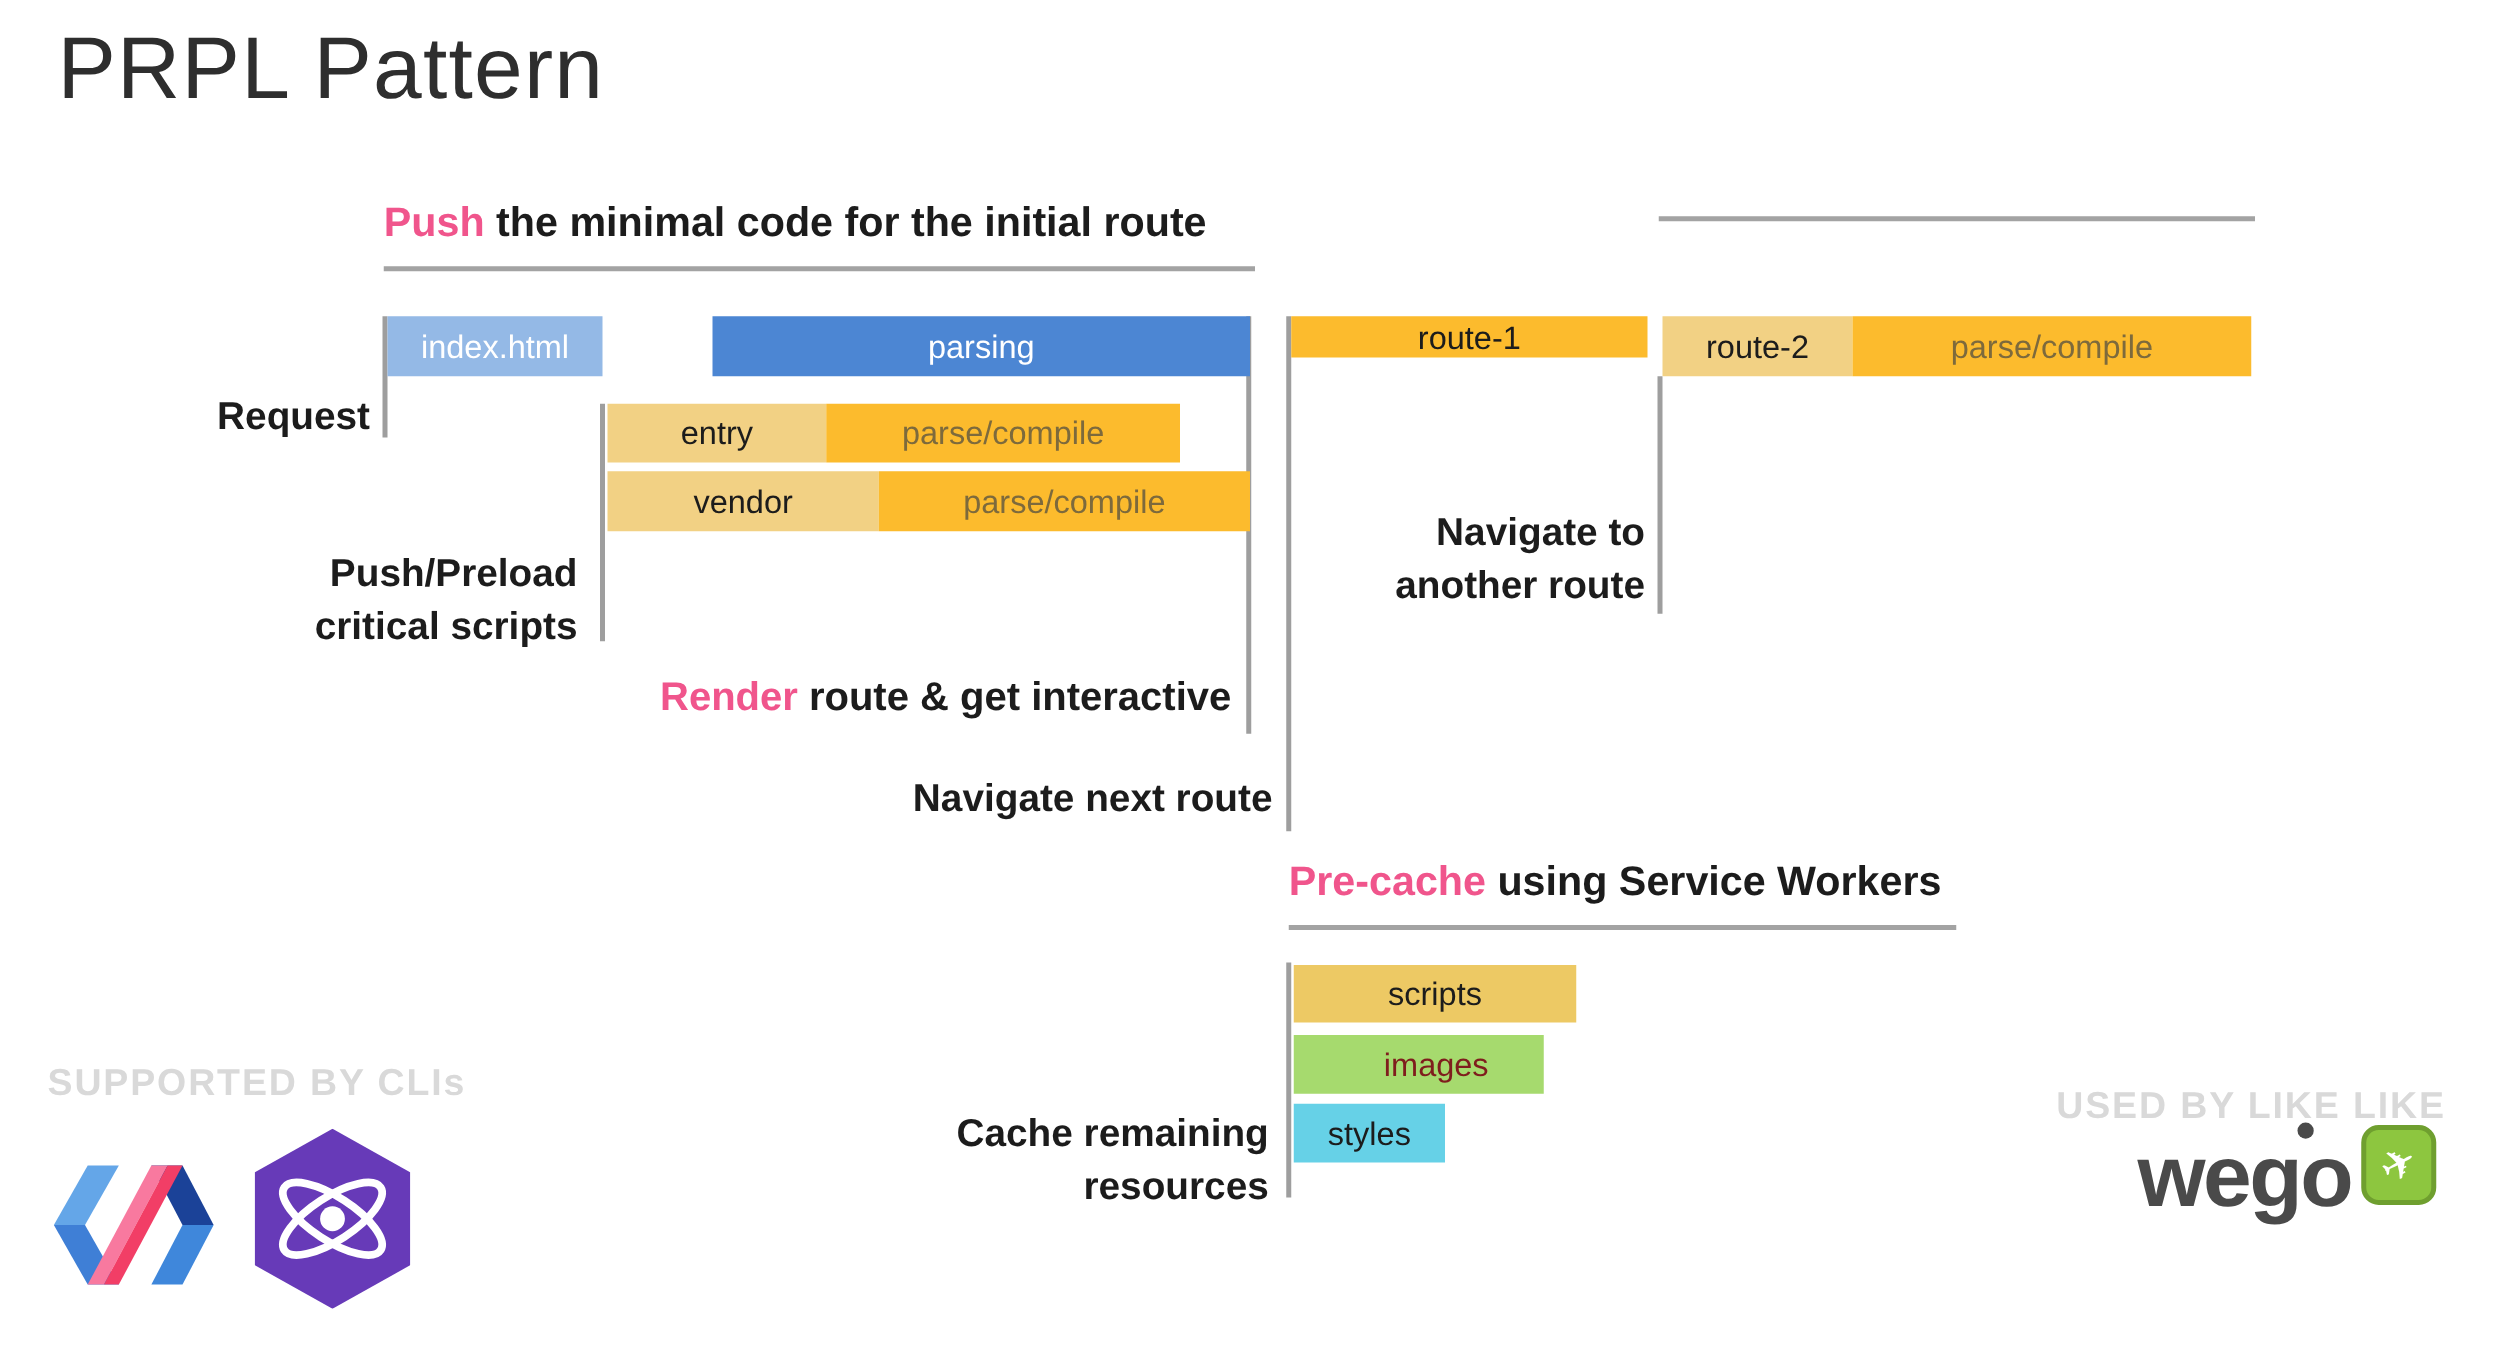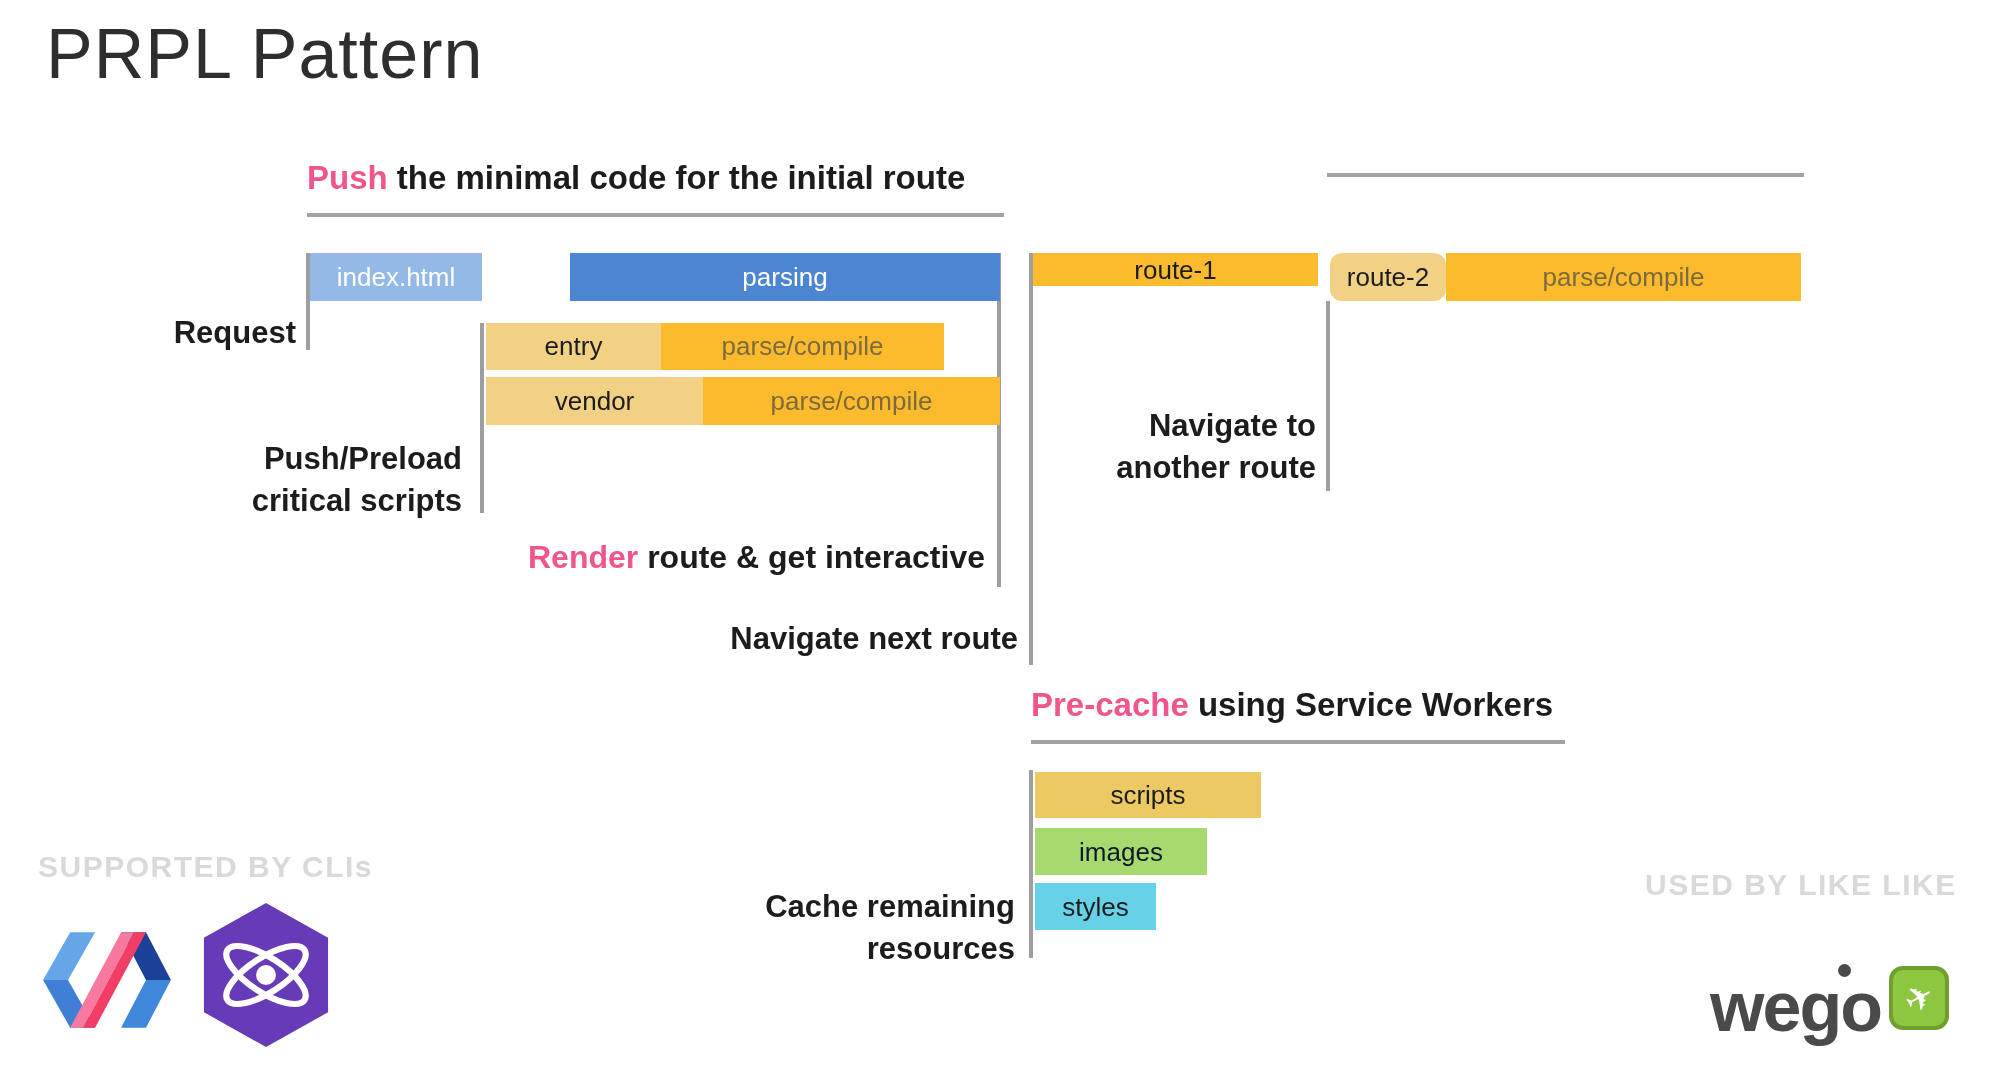--- a/index.html
+++ b/index.html
@@ -14,21 +14,21 @@
   .underline{height:4px;background:#a3a3a3;margin-top:15px;}
 
   .vline{width:4px;background:var(--line-grey,#9e9e9e);}
 
   .bar{display:flex;align-items:center;justify-content:center;font-size:26px;line-height:1;}
   .bar-blue-light{background:var(--bar-blue-light,#94b9e6);color:#fff;}
   .bar-blue{background:var(--bar-blue,#4c86d3);color:#fff;}
   .bar-orange{background:var(--bar-orange,#fcbb2d);color:#1c1c1c;}
   .bar-yellow-light{background:var(--bar-yellow-light,#f2d184);color:#1c1c1c;}
   .bar-scripts{background:var(--bar-scripts,#edc964);color:#1c1c1c;}
-  .bar-images{background:var(--bar-images,#a6da6e);color:#0f172a;}
+  .bar-images{background:var(--bar-images,#a6da6e);color:#7f1d1d;padding-left:28px;}
   .bar-styles{background:var(--bar-styles,#66d1e7);color:#1c1c1c;}
   .bar-group{display:flex;}
   .seg{display:flex;align-items:center;justify-content:center;font-size:26px;}
   .parse-text{color:var(--parse-text,#7d6a3c);}
 
   .side-label{font-size:31px;font-weight:700;text-align:right;line-height:1.35;}
 
   .caption{font-size:30px;font-weight:700;letter-spacing:1.5px;color:var(--caption-grey,#d9d9d9);white-space:nowrap;}
 
   .wego{display:flex;align-items:flex-start;}
@@ -68,21 +68,21 @@
   <div class="abs vline" style="left:997px;top:253px;height:334px;"></div>
   <div class="abs vline" style="left:1029px;top:253px;height:412px;"></div>
   <div class="abs vline" style="left:1326px;top:301px;height:190px;"></div>
   <div class="abs vline" style="left:1029px;top:770px;height:188px;"></div>
 
   <div class="abs bar bar-blue-light" style="left:310px;top:253px;width:172px;height:48px;">index.html</div>
   <div class="abs bar bar-blue" style="left:570px;top:253px;width:430px;height:48px;">parsing</div>
   <div class="abs bar bar-orange" style="left:1033px;top:253px;width:285px;height:33px;">route-1</div>
 
   <div class="abs bar-group" style="left:1330px;top:253px;width:471px;height:48px;">
-    <div class="seg bar-yellow-light" style="width:116px;border-radius:12px;">route-2</div>
+    <div class="seg bar-yellow-light" style="width:152px;">route-2</div>
     <div class="seg bar-orange parse-text" style="flex:1;">parse/compile</div>
   </div>
 
   <div class="abs bar-group" style="left:486px;top:323px;width:458px;height:47px;">
     <div class="seg bar-yellow-light" style="width:175px;">entry</div>
     <div class="seg bar-orange parse-text" style="flex:1;">parse/compile</div>
   </div>
   <div class="abs bar-group" style="left:486px;top:377px;width:514px;height:48px;">
     <div class="seg bar-yellow-light" style="width:217px;">vendor</div>
     <div class="seg bar-orange parse-text" style="flex:1;">parse/compile</div>
@@ -134,21 +134,21 @@
       <g stroke="#ffffff" stroke-width="5" fill="none">
         <ellipse cx="50" cy="58" rx="37" ry="14" transform="rotate(-33 50 58)"></ellipse>
         <ellipse cx="50" cy="58" rx="37" ry="14" transform="rotate(33 50 58)"></ellipse>
       </g>
       <circle cx="50" cy="58" r="8" fill="#ffffff"></circle>
     </svg>
   </div>
 
   <div class="abs caption" style="left:1645px;top:868px;">USED BY LIKE LIKE</div>
 
-  <div class="abs wego" style="left:1710px;top:976px;justify-content:space-between;">
+  <div class="abs wego" style="left:1710px;top:910px;justify-content:space-between;">
     <div style="position:relative;">
       <div class="wego-word">wego</div>
       <div class="abs wego-dot" style="left:128px;top:-12px;"></div>
     </div>
     <div class="wego-badge" style="position:relative;top:-10px;">
       <span class="wego-plane">✈</span>
     </div>
   </div>
 
 </div>

